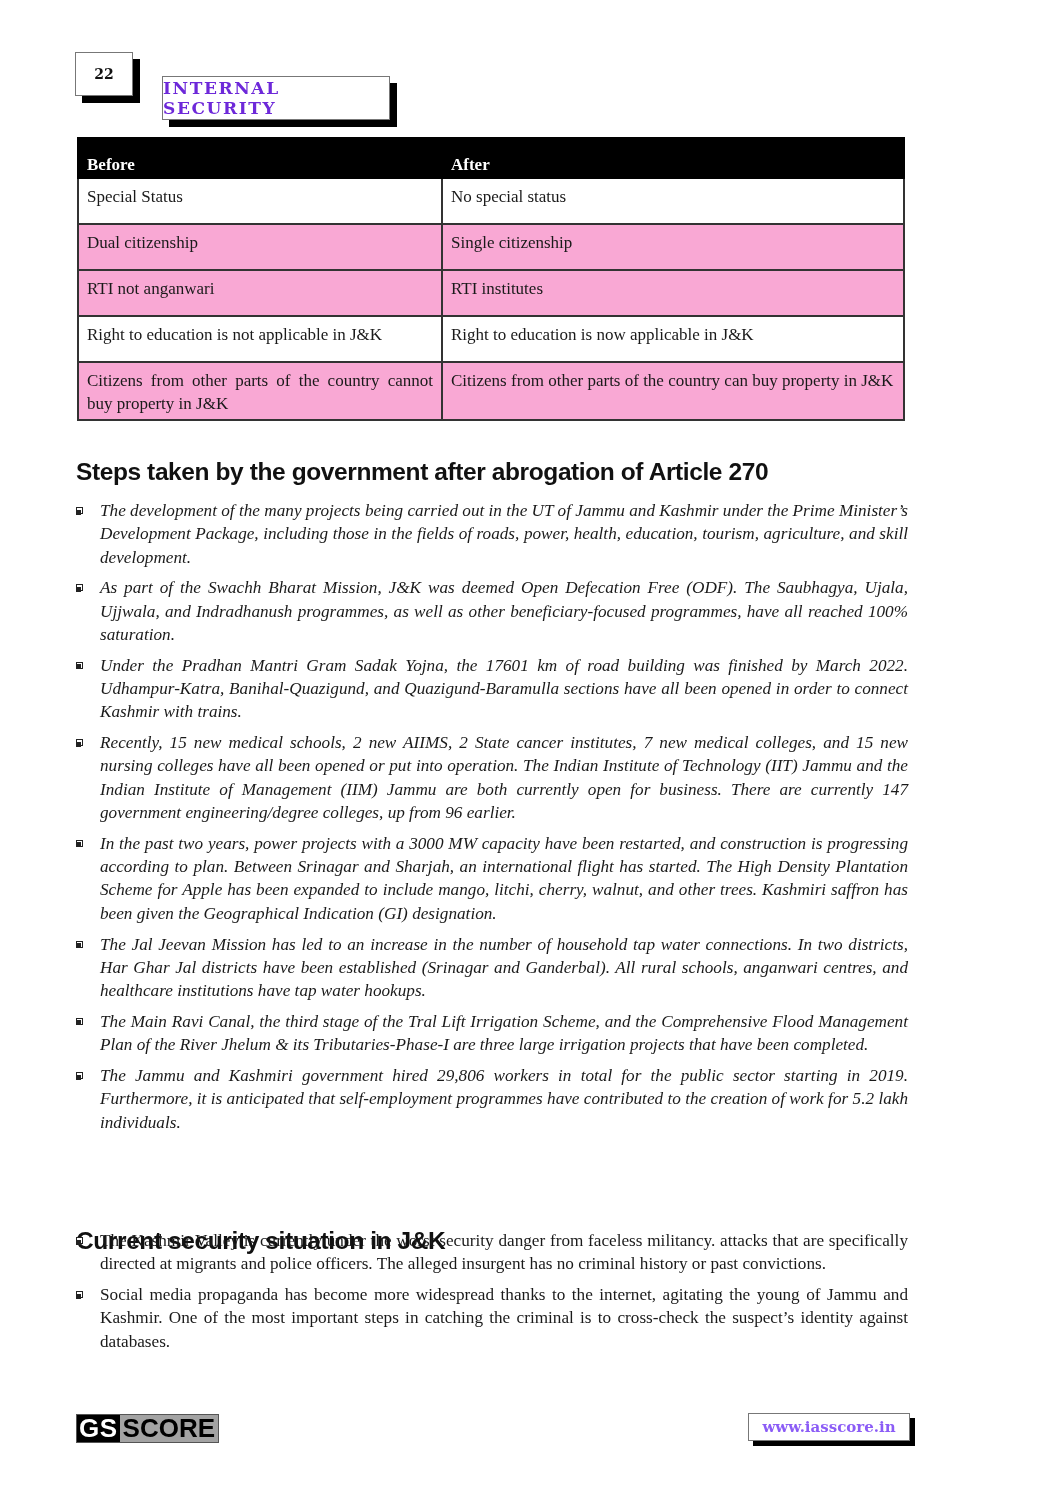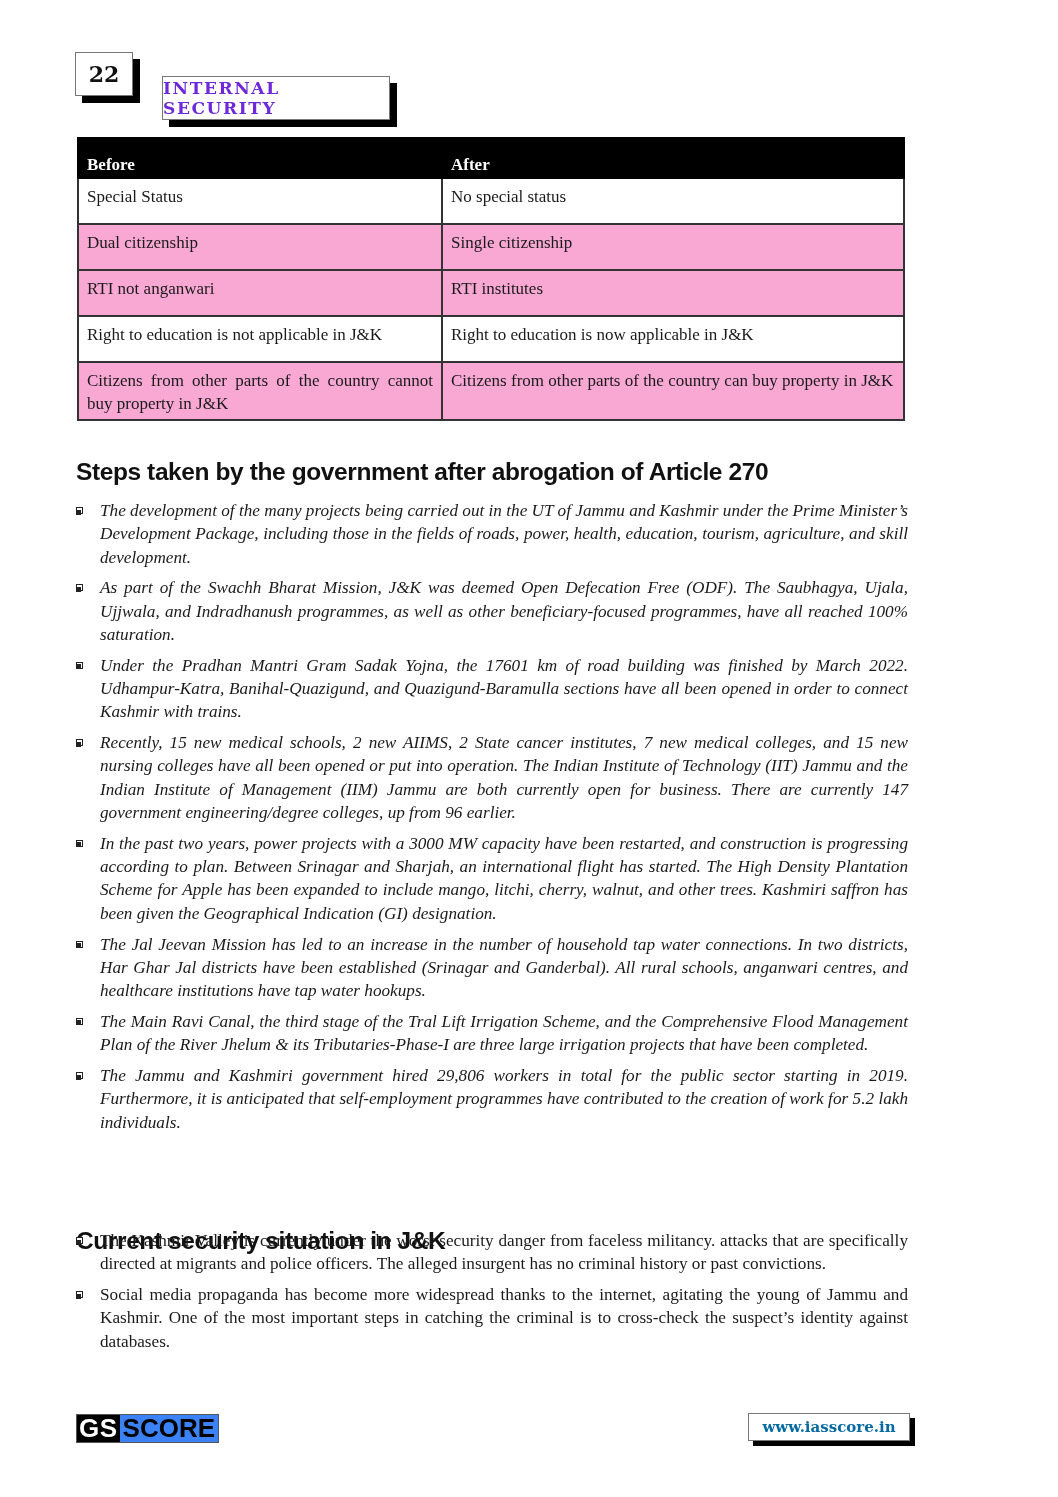--- a/index.html
+++ b/index.html
@@ -4,21 +4,21 @@
   <style>
     html, body { margin: 0; padding: 0; background: #ffffff; }
     body {
       width: 1058px; height: 1497px; position: relative; overflow: hidden;
       font-family: "Liberation Serif", "DejaVu Serif", serif; color: #1a1a1a;
     }
     .page-num-box {
       position: absolute; left: 75px; top: 52px; width: 56px; height: 42px;
       border: 1px solid #777; background: #fff; box-shadow: 7px 7px 0 #000;
       display: flex; align-items: center; justify-content: center;
-      font-family: "DejaVu Serif", serif; font-weight: bold; font-size: 22px; color: #111;
+      font-family: "DejaVu Serif", serif; font-weight: bold; font-size: 14px; color: #111;
     }
     .chapter-box {
       position: absolute; left: 162px; top: 52px; width: 226px; height: 42px;
       border: 1px solid #777; background: #fff; box-shadow: 7px 7px 0 #000;
       display: flex; align-items: center; justify-content: center;
       font-family: "DejaVu Serif", serif; font-weight: bold; font-size: 17px;
       letter-spacing: 1.6px; color: #6d28d9; margin-top: 24px;
     }
     table.cmp {
       position: absolute; left: 77px; top: 137px; width: 828px;
@@ -54,26 +54,26 @@
     }
     .bullet-icon::after {
       content: ""; position: absolute; left: -1.5px; top: 1.5px; width: 5px; height: 5px; background: #222;
     }
     .logo {
       position: absolute; left: 76px; top: 1414px; height: 27px; border: 1px solid #555;
       display: flex; align-items: stretch;
       font-family: "Liberation Sans", "DejaVu Sans", sans-serif; font-weight: bold; font-size: 26px; line-height: 27px;
     }
     .logo .gs { background: #000; color: #fff; padding: 0 2px; letter-spacing: 0.5px; }
-    .logo .score { background: #3b82f6; color: #000; padding: 0 3px; }
+    .logo .score { background: #a3a3a3; color: #000; padding: 0 3px; }
     .url-box {
       position: absolute; left: 748px; top: 1413px; width: 160px; height: 26px;
       border: 1px solid #777; background: #fff; box-shadow: 5px 5px 0 #000;
       display: flex; align-items: center; justify-content: center;
-      font-family: "DejaVu Serif", serif; font-weight: bold; font-size: 15px; color: #0369a1;
+      font-family: "DejaVu Serif", serif; font-weight: bold; font-size: 15px; color: #8b5cf6;
     }
   </style>
 </head>
 <body>
 
 <div class="page-num-box">22</div>
 <div class="chapter-box">INTERNAL SECURITY</div>
 
 <table class="cmp">
   <thead>

